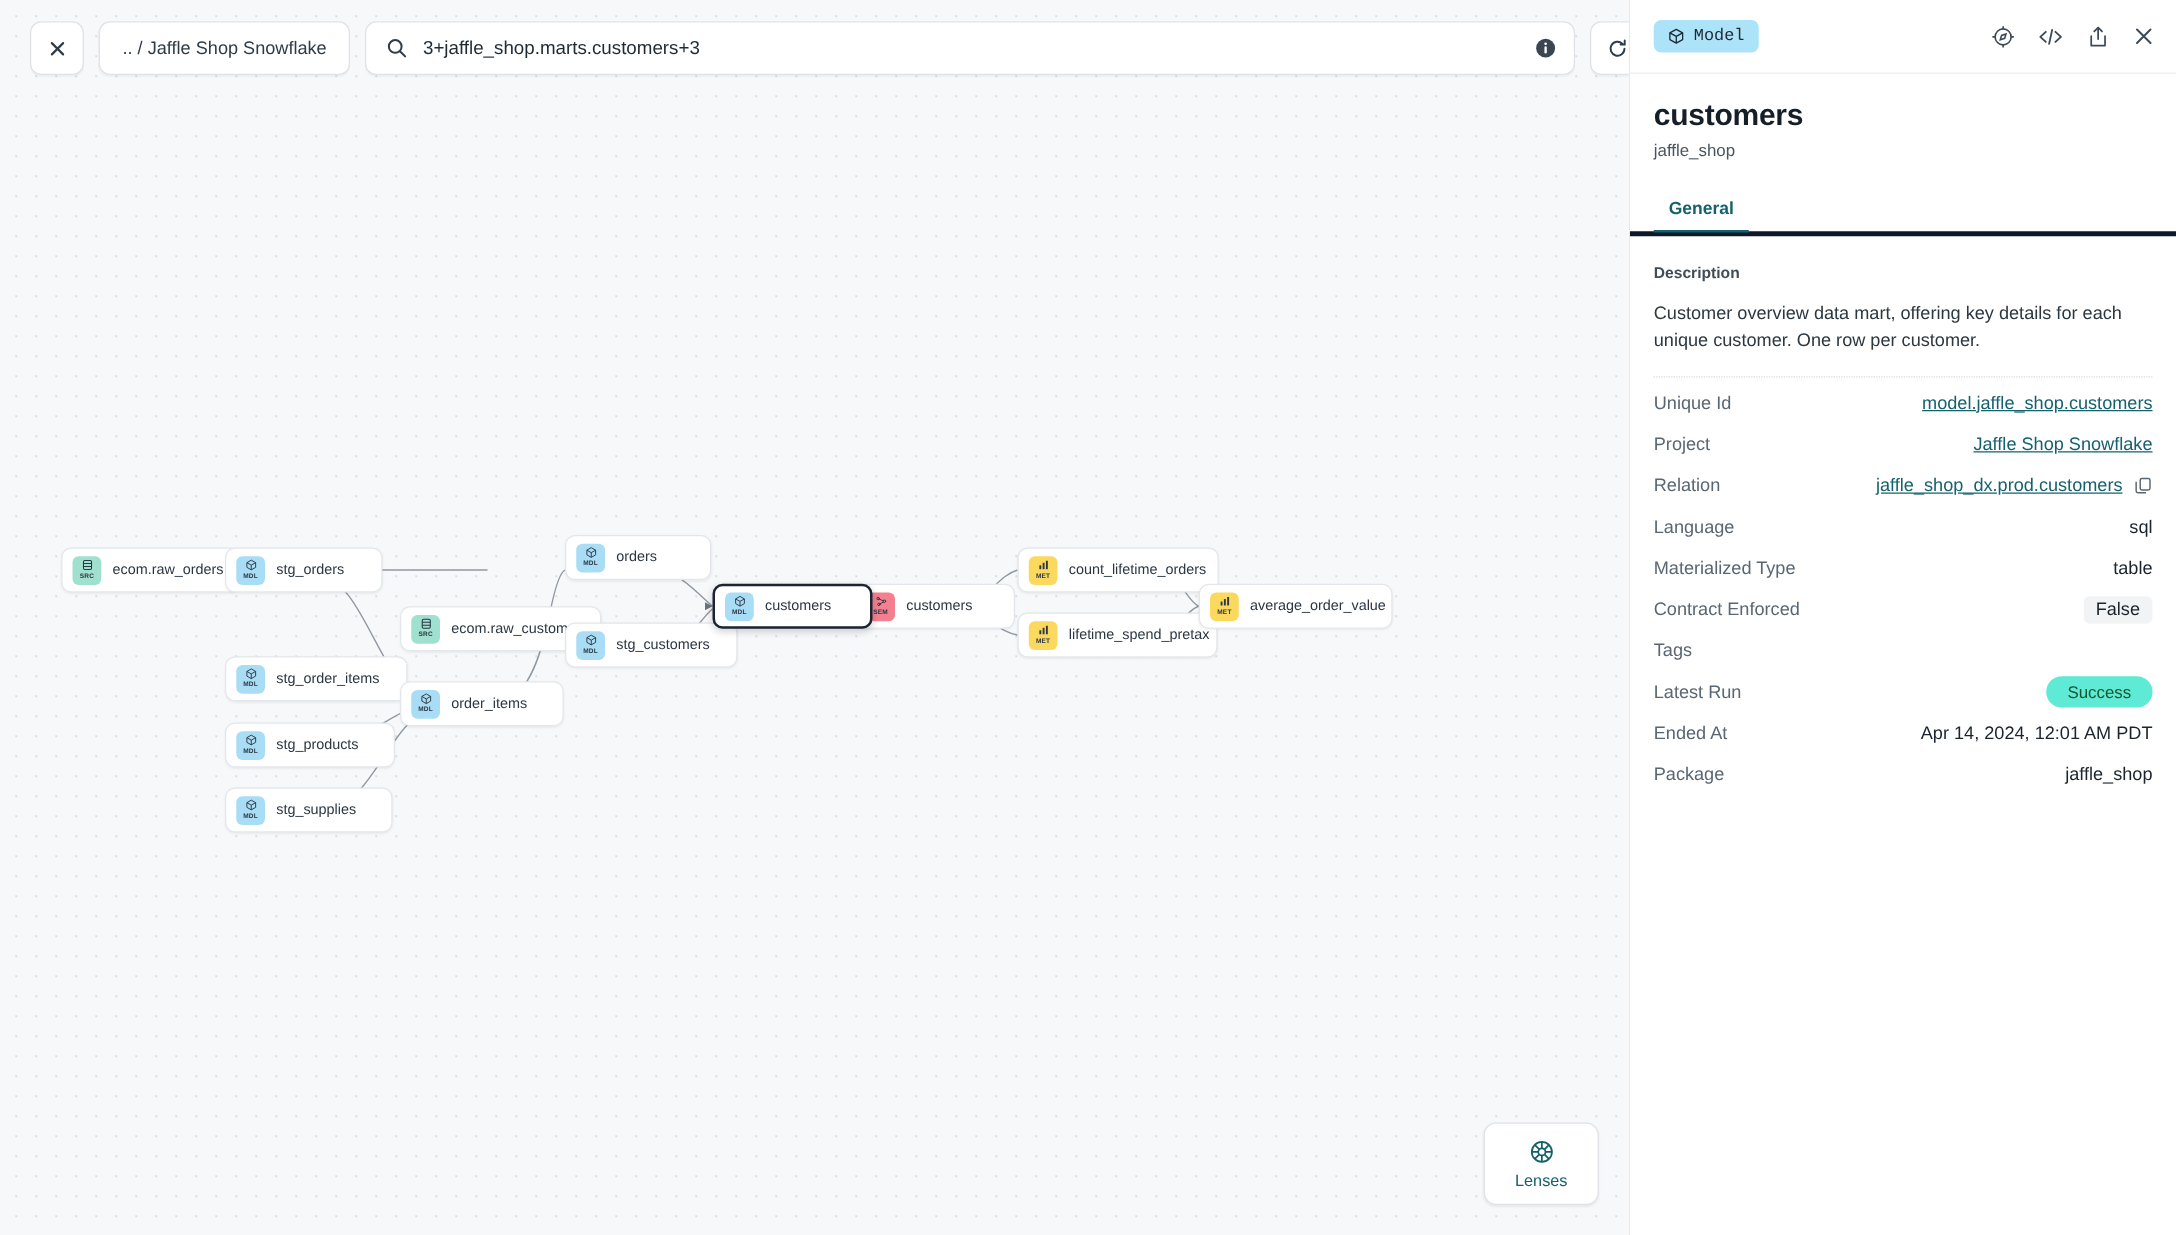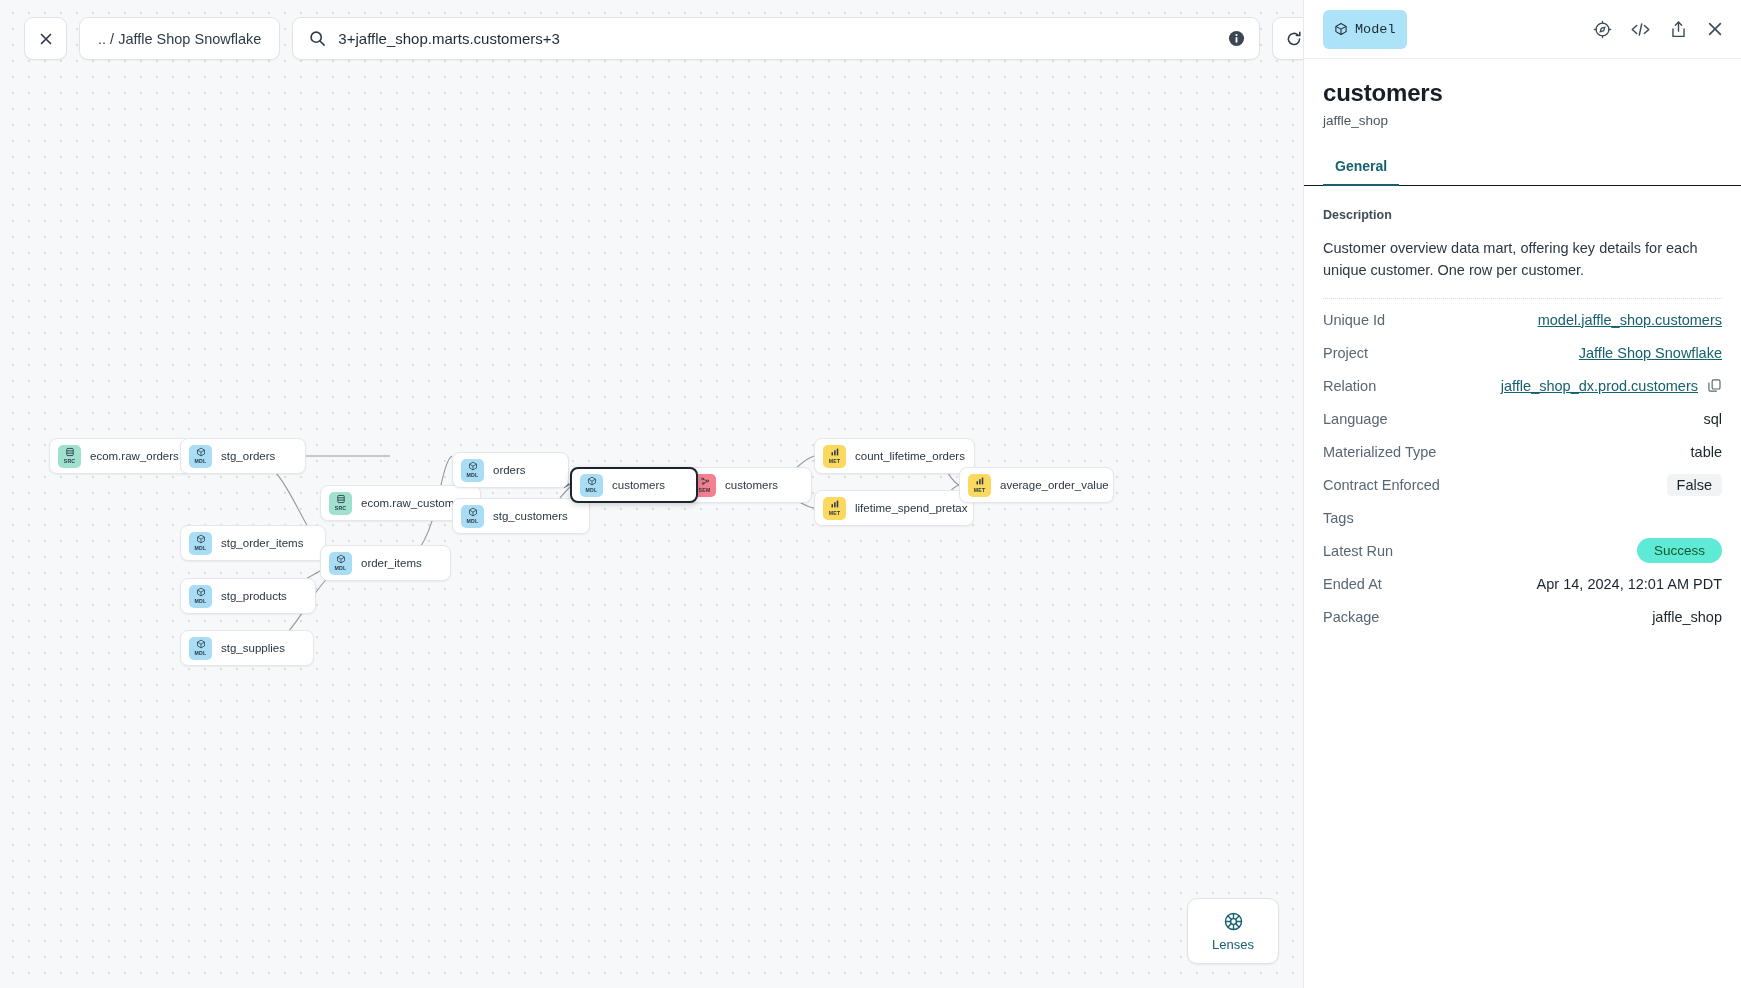--- a/index.html
+++ b/index.html
@@ -121,36 +121,36 @@
     display: flex; flex-direction: column;
   }
   .panel-top {
     height: 59px; flex: 0 0 auto;
     display: flex; align-items: center;
     padding: 0 17px 0 19px;
     border-bottom: 1px solid #eceff2;
   }
   .type-badge {
     background: #ade3f8; color: #1d2933;
-    border-radius: 6px; height: 39px;
+    border-radius: 6px; height: 26px;
     padding: 0 11px;
     display: flex; align-items: center; gap: 7px;
     font-family: "Liberation Mono", monospace;
     font-size: 13.5px; cursor: pointer;
   }
   .panel-actions { margin-left: auto; display: flex; align-items: center; gap: 18px; }
   .panel-actions .ic { cursor: pointer; display: flex; color: #3c4a57; }
 
   .panel-head { padding: 20px 19px 0 19px; }
   .panel-title { font-size: 24px; font-weight: 700; color: #161f28; letter-spacing: -.2px; }
   .panel-sub { font-size: 13.5px; color: #4a555f; margin-top: 6px; }
 
   .tabs {
     margin-top: 30px; padding: 0 19px;
-    border-bottom: 1px solid #0f172a;
+    border-bottom: 4px solid #0f172a;
     display: flex;
   }
   .tab {
     font-size: 14px; color: #15616d; font-weight: 600;
     padding: 0 12px 10px 12px;
     border-bottom: 2.5px solid #15616d;
     cursor: pointer;
     margin-bottom: -1px;
   }
 
@@ -281,21 +281,21 @@
         <div class="node" style="left: 320px; top: 545px; width: 131px;">
           <span class="badge mdl">
             <span class="g"><svg width="10" height="10" viewBox="0 0 16 16" fill="none" stroke="#2b3642" stroke-width="1.2" stroke-linejoin="round">
                 <path d="M8 1.8 L13.6 5 L13.6 11 L8 14.2 L2.4 11 L2.4 5 Z"></path>
                 <path d="M2.4 5 L8 8.2 L13.6 5 M8 8.2 L8 14.2"></path>
               </svg></span>
             <span class="t">MDL</span>
           </span>
           <span class="node-label">order_items</span>
         </div>
-        <div class="node" style="left: 452px; top: 452px; width: 117px; text-align: center;">
+        <div class="node" style="left: 452px; top: 428px; width: 117px; text-align: center;">
           <span class="badge mdl">
             <span class="g"><svg width="10" height="10" viewBox="0 0 16 16" fill="none" stroke="#2b3642" stroke-width="1.2" stroke-linejoin="round">
                 <path d="M8 1.8 L13.6 5 L13.6 11 L8 14.2 L2.4 11 L2.4 5 Z"></path>
                 <path d="M2.4 5 L8 8.2 L13.6 5 M8 8.2 L8 14.2"></path>
               </svg></span>
             <span class="t">MDL</span>
           </span>
           <span class="node-label">orders</span>
         </div>
         <div class="node" style="left: 452px; top: 498px; width: 138px;">

